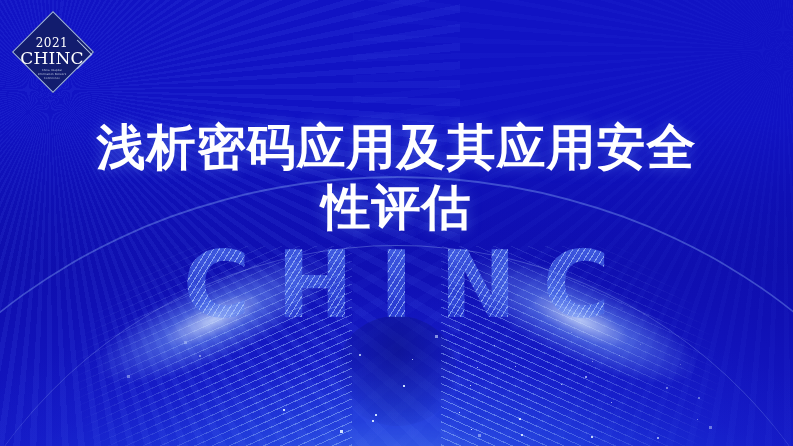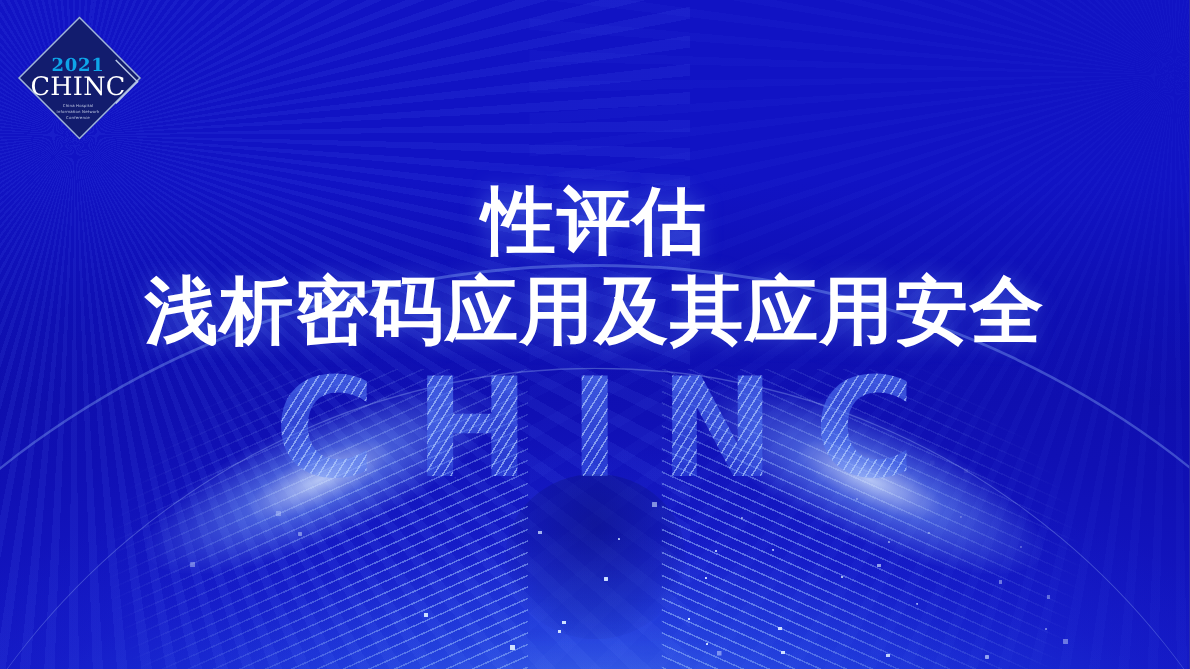--- a/index.html
+++ b/index.html
@@ -175,22 +175,22 @@
     position: absolute;
     left: 0; right: 0;
     text-align: center;
     line-height: 1;
     user-select: none;
   }
   .logo .year {
     top: 24px;
     font-family: "DejaVu Serif", "Liberation Serif", serif;
     font-size: 12px;
-    font-weight: 700;
-    color: #0ea5e9;
+    font-weight: 400;
+    color: #ffffff;
     letter-spacing: .5px;
   }
   .logo .name {
     top: 37px;
     font-family: "DejaVu Serif", "Liberation Serif", serif;
     font-size: 17px;
     font-weight: 400;
     color: #ffffff;
     letter-spacing: .2px;
   }
@@ -1004,18 +1004,18 @@
     <div class="diamond"></div>
     <div class="tail"></div>
     <div class="lbl year">2021</div>
     <div class="lbl name">CHINC</div>
     <div class="lbl tag">China Hospital
 Information Network
 Conference</div>
   </div>
 
   <div class="title">
+    <div>浅析密码应用及其应用安全</div>
     <div>性评估</div>
-    <div>浅析密码应用及其应用安全</div>
   </div>
 
 
 </div>
 
 </body></html>

